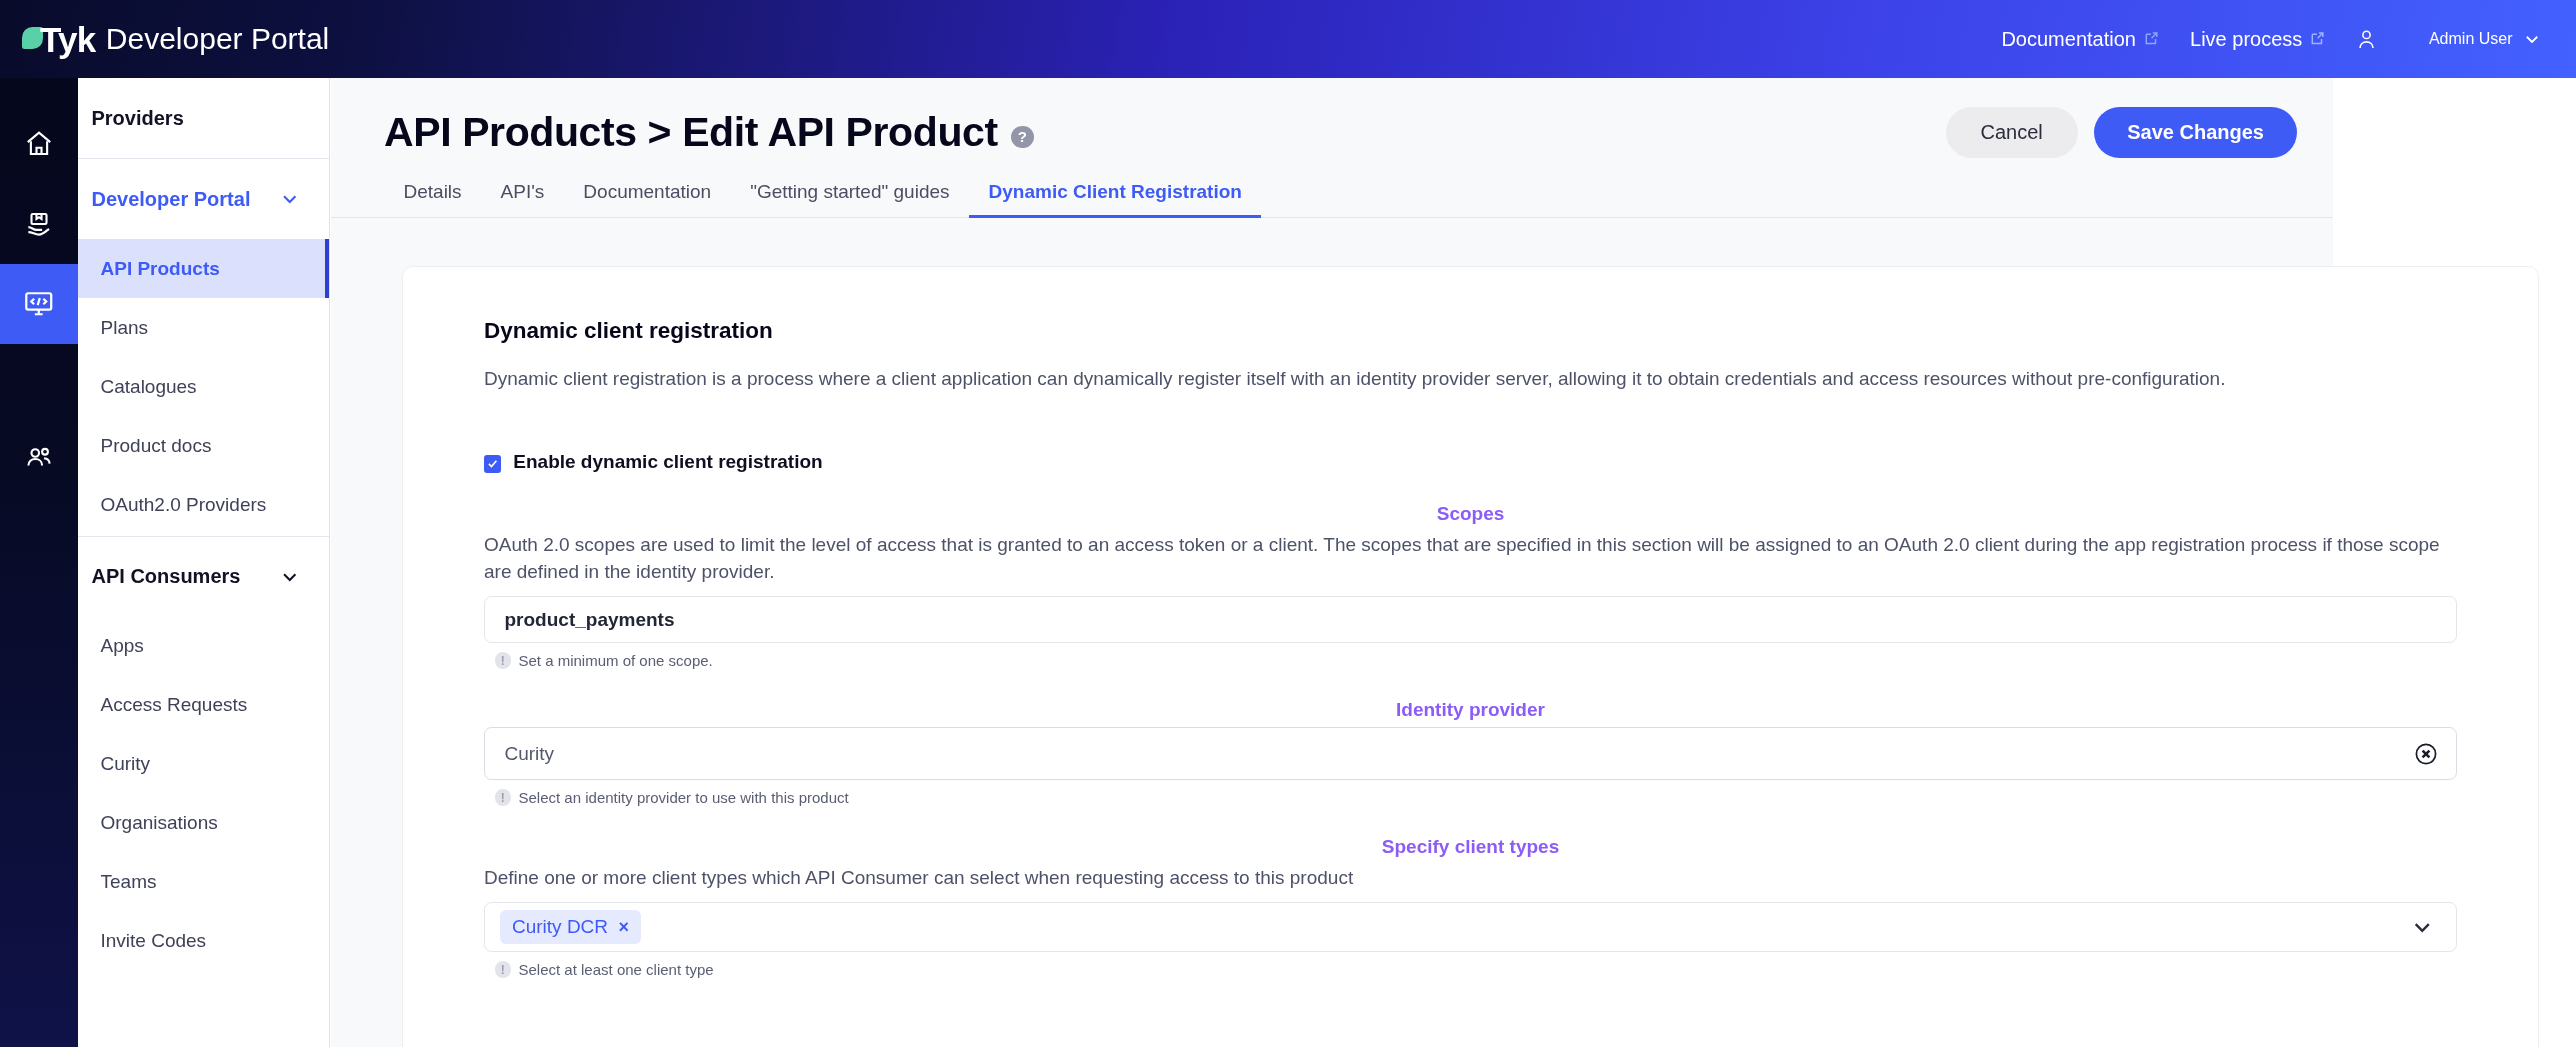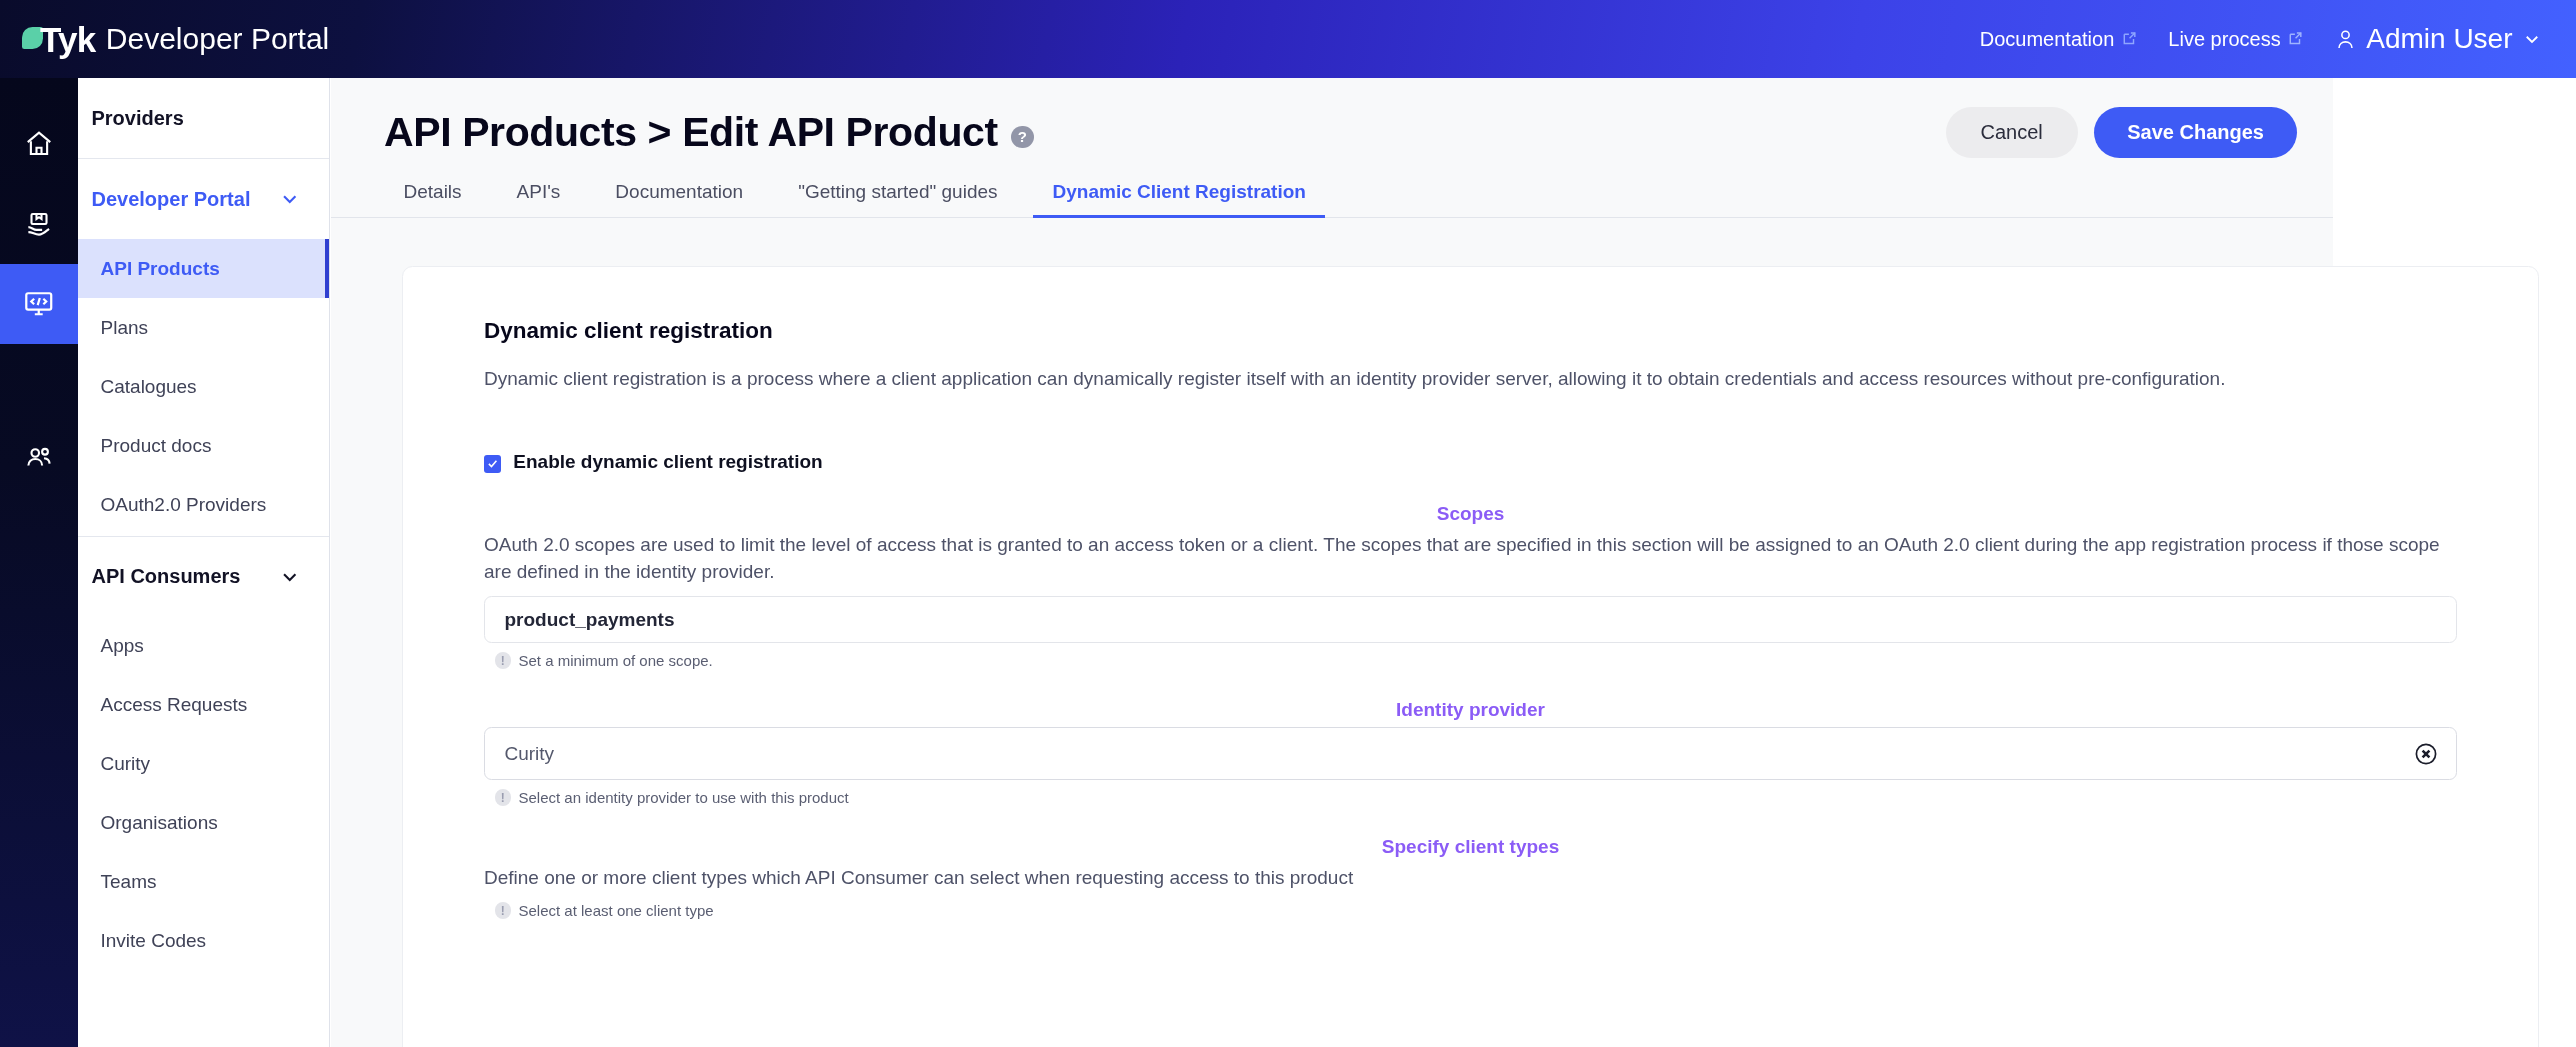--- a/index.html
+++ b/index.html
@@ -37,21 +37,21 @@
     margin-left: auto; margin-right: 35px;
     display: flex; align-items: center; gap: 31.5px;
   }
   .tb-link {
     display: flex; align-items: center; gap: 6.8px;
     color: #ffffff; font-size: 20px; font-weight: 400;
     cursor: pointer;
   }
   .ext-ic { width: 15.8px; height: 15.8px; display:block; }
   .tb-user { display: flex; align-items: center; gap: 10.5px; cursor: pointer; color:#fff; }
-  .tb-user-name { font-size: 28px; }
+  .tb-user-name { font-size: 16px; margin-left: 41px; }
 
   
   .rail {
     position: absolute; top: 78px; left: 0;
     width: 78px; height: 970px;
     background: linear-gradient(180deg, #05071c 0%, #070a23 40%, #0f1247 100%);
     z-index: 20;
   }
   .rail-item {
     width: 78px; height: 80px;
@@ -120,21 +120,21 @@
   }
   .btn-cancel {
     background: #ececee; color: #2b2d3c;
     font-size: 20px; padding: 14.3px 35px;
   }
   .btn-save {
     background: #3e5bf5; color: #ffffff;
     font-size: 20px; font-weight: 700; padding: 14.3px 33px;
   }
   .tabs {
-    display: flex; align-items: flex-end; gap: 16px;
+    display: flex; align-items: flex-end; gap: 0;
     margin: 22.5px 0 0 0; padding-left: 53px;
     border-bottom: 0.8px solid #e2e5eb;
   }
   .tab {
     font-size: 19px; color: #4b4e62; padding: 0 19.5px 12px 19.5px;
     cursor: pointer; border-bottom: 3px solid transparent;
     margin-bottom: -0.8px;
   }
   .tab.active { color: #3e5bf5; font-weight: 700; border-bottom-color: #3e5bf5; }
 
@@ -416,20 +416,29 @@
       </div>
       <div class="hint-row">
         <span class="hint-ic">!</span>
         <span class="hint-tx">Select an identity provider to use with this product</span>
       </div>
     </div>
 
     <div class="field-block">
       <div class="field-label">Specify client types</div>
       <div class="field-help">Define one or more client types which API Consumer can select when requesting access to this product</div>
+      <div class="chip-box">
+        <span class="chip">
+          <span>Curity DCR</span>
+          <span class="chip-x">×</span>
+        </span>
+        <svg class="chev-btn" viewBox="0 0 24 24" fill="none" stroke="#2b2d3c" stroke-width="2.6">
+          <path d="M5 9l7 7 7-7"></path>
+        </svg>
+      </div>
       <div class="hint-row">
         <span class="hint-ic">!</span>
         <span class="hint-tx">Select at least one client type</span>
       </div>
     </div>
 
   </div>
 </div>
 
 

